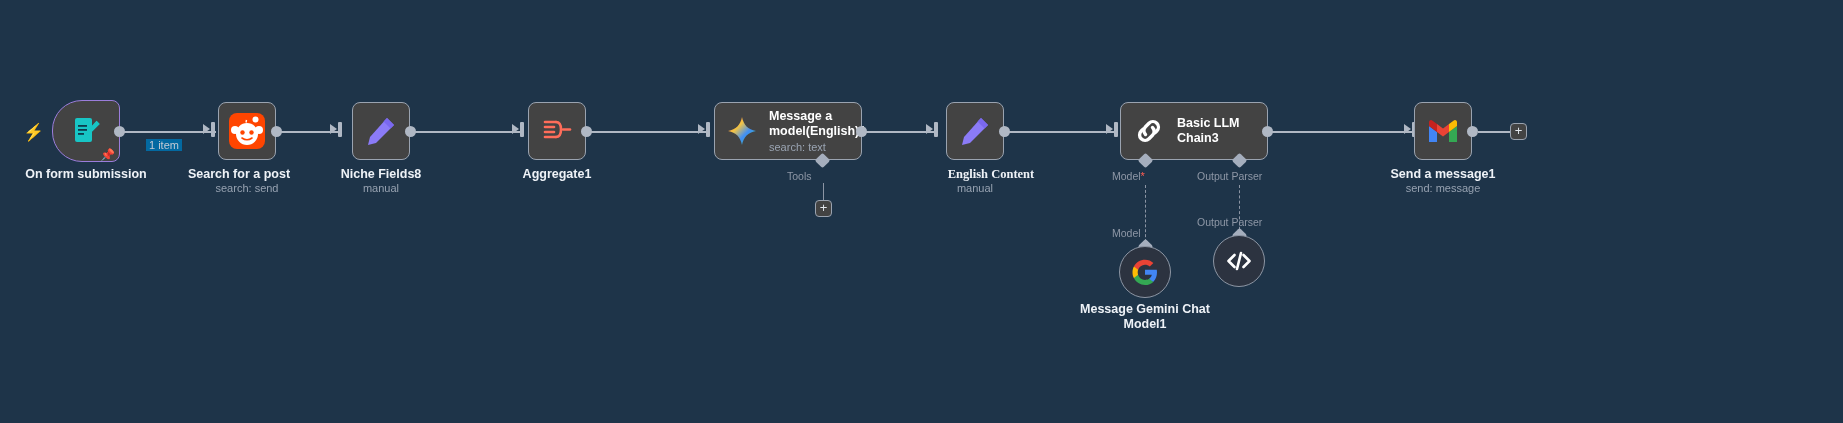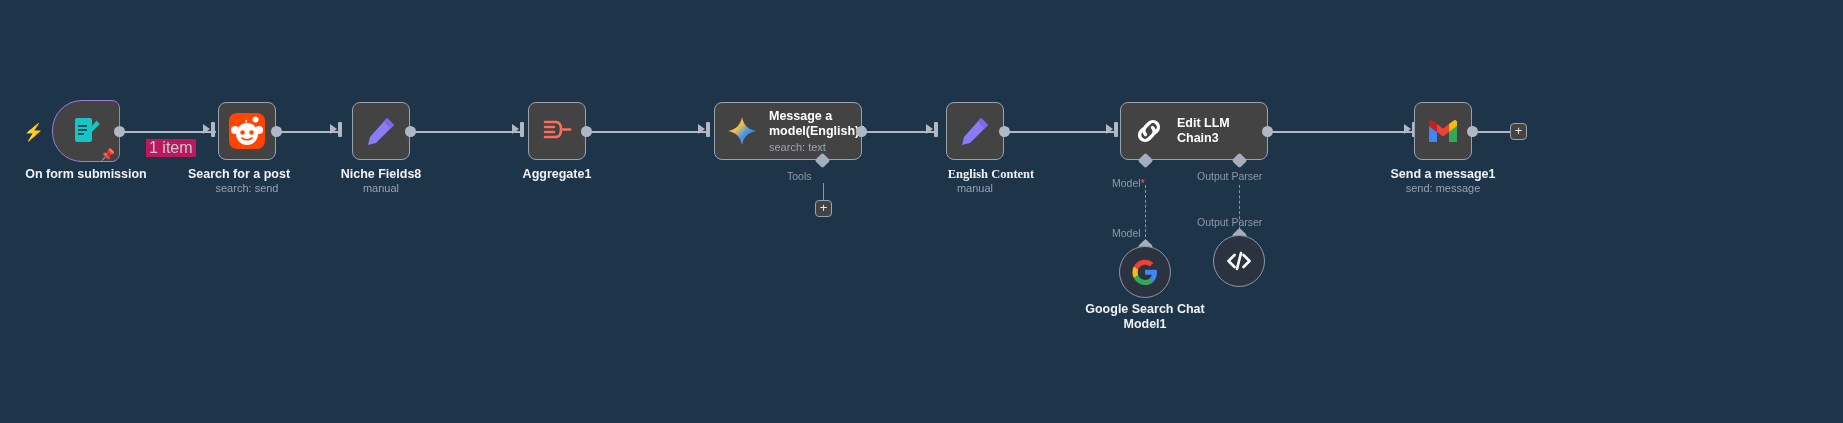--- a/index.html
+++ b/index.html
@@ -14,22 +14,22 @@
   
   .wf-title {
     position: absolute; left: 6px; top: 3px;
     font-size: 17px; font-weight: bold; color: #ffffff;
     letter-spacing: .1px;
   }
 
   
   .edge { position: absolute; height: 2px; background: #b0b8c4; top: 131px; }
   .edge-label {
-    position: absolute; font-size: 16px; color: #c3cad4;
-    background: #be185d; padding: 0 3px; white-space: nowrap;
+    position: absolute; font-size: 11px; color: #c3cad4;
+    background: #0369a1; padding: 0 3px; white-space: nowrap;
   }
   .arrow-in {
     position: absolute; top: 124px; width: 0; height: 0;
     border-top: 5px solid transparent; border-bottom: 5px solid transparent;
     border-left: 7px solid #b0b8c4;
   }
   .arrow-cap {
     position: absolute; top: 124px; width: 4px; height: 15px;
     background: #b0b8c4; border-radius: 1px; margin-top: -2px;
   }
@@ -250,28 +250,28 @@
   <div class="node wide" style="left:1120px; width:148px;">
     <span class="icon-wrap">
       <svg width="32" height="32" viewBox="0 0 32 32">
         <g stroke="#ffffff" stroke-width="3.4" fill="none" stroke-linecap="round">
           <path d="M12.5 19.5 a5.5 5.5 0 0 1 0 -7.8 l3.5 -3.5 a5.5 5.5 0 0 1 7.8 7.8 l-1.6 1.6"></path>
           <path d="M19.5 12.5 a5.5 5.5 0 0 1 0 7.8 l-3.5 3.5 a5.5 5.5 0 0 1 -7.8 -7.8 l1.6 -1.6"></path>
         </g>
       </svg>
     </span>
     <span class="node-title-block">
-      <span class="node-title-main">Edit LLM</span>
+      <span class="node-title-main">Basic LLM</span>
       <span class="node-title-main">Chain3</span>
     </span>
   </div>
   <div class="out-dot" style="left:1262px;"></div>
 
   <div class="diamond" style="left:1140px; top:155px;"></div>
-  <div class="conn-label" style="left:1112px; top:177px; width:68px;">
+  <div class="conn-label" style="left:1112px; top:170px; width:68px;">
     <span>Model</span><span class="req">*</span>
   </div>
   <div class="dashed" style="left:1145px; top:185px; height:62px;"></div>
   <div class="conn-label" style="left:1112px; top:227px; width:68px;">Model</div>
 
   <div class="diamond" style="left:1234px; top:155px;"></div>
   <div class="conn-label" style="left:1197px; top:170px; width:88px;">Output Parser</div>
   <div class="dashed" style="left:1239px; top:185px; height:50px;"></div>
   <div class="conn-label" style="left:1197px; top:216px; width:88px;">Output Parser</div>
 
@@ -279,21 +279,21 @@
   <div class="subnode" style="left:1119px; top:246px;">
     <span class="icon-wrap">
       <svg width="26" height="26" viewBox="0 0 26 26">
         <path d="M25 13.3 c0 -.9 -.1 -1.8 -.2 -2.6 H13 v5 h6.8 c-.3 1.6 -1.2 2.9 -2.5 3.8 v3.2 h4.1 C23.8 20.5 25 17.2 25 13.3 Z" fill="#4285f4"></path>
         <path d="M13 26 c3.4 0 6.2 -1.1 8.3 -3.1 l-4.1 -3.2 c-1.1 .8 -2.6 1.2 -4.2 1.2 -3.2 0 -5.9 -2.2 -6.9 -5.1 H1.9 v3.3 C4 23.4 8.2 26 13 26 Z" fill="#34a853"></path>
         <path d="M6.1 15.8 c-.2 -.8 -.4 -1.6 -.4 -2.5 s.1 -1.7 .4 -2.5 V7.5 H1.9 C1 9.2 .5 11 .5 13.3 s.5 4.1 1.4 5.8 l4.2 -3.3 Z" fill="#fbbc05"></path>
         <path d="M13 5.7 c1.8 0 3.5 .6 4.8 1.9 l3.6 -3.6 C19.2 1.9 16.4 .7 13 .7 8.2 .7 4 3.3 1.9 7.5 l4.2 3.3 c1 -2.9 3.7 -5.1 6.9 -5.1 Z" fill="#ea4335"></path>
       </svg>
     </span>
   </div>
-  <div class="subnode-label" style="left:1070px; top:302px; width:150px;">Google Search Chat
+  <div class="subnode-label" style="left:1070px; top:302px; width:150px;">Message Gemini Chat
 Model1</div>
 
   <div class="diamond" style="left:1234px; top:230px;"></div>
   <div class="subnode" style="left:1213px; top:235px;">
     <span class="icon-wrap">
       <svg width="28" height="28" viewBox="0 0 28 28">
         <g stroke="#ffffff" stroke-width="2.6" fill="none" stroke-linecap="round" stroke-linejoin="round">
           <path d="M9.5 8 L3.5 14 L9.5 20"></path>
           <path d="M18.5 8 L24.5 14 L18.5 20"></path>
           <path d="M16 6 L12 22"></path>

